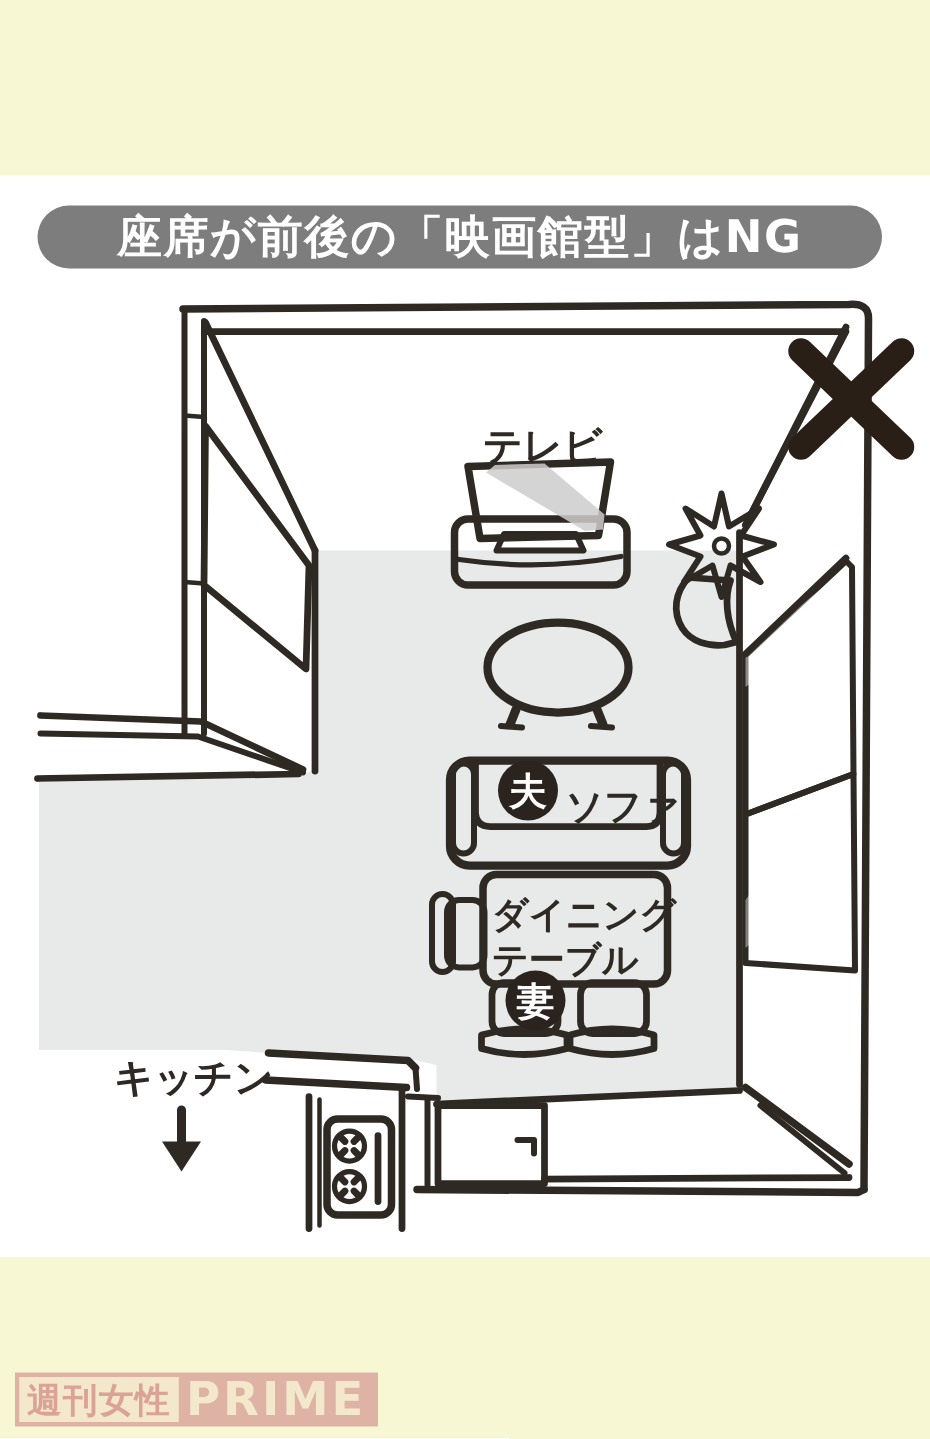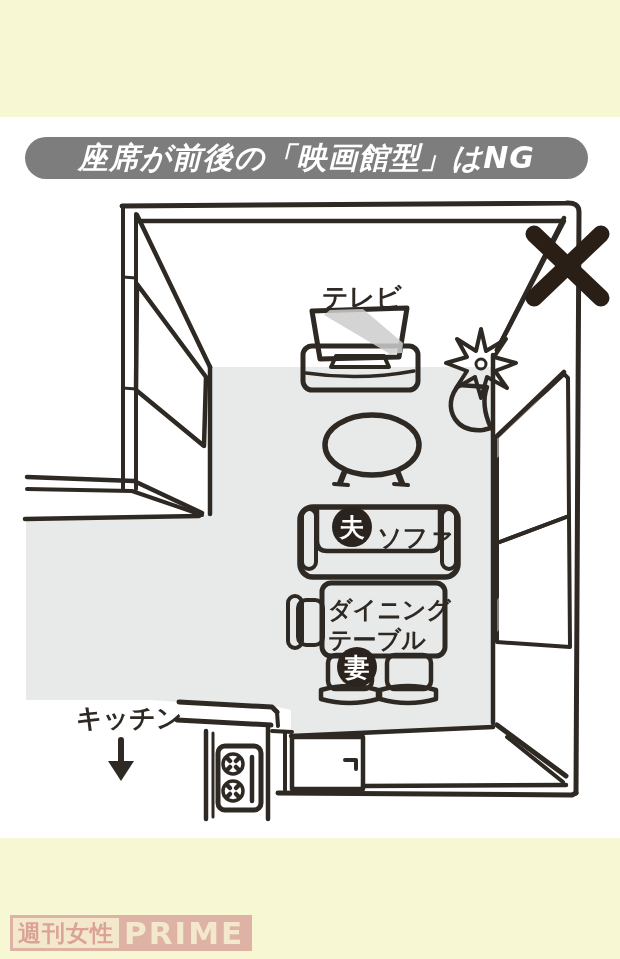--- a/index.html
+++ b/index.html
@@ -22,21 +22,20 @@
   }
   .band{position:absolute;left:0;width:620px;background:var(--yellow);}
   .band.top{top:0;height:117px;}
   .band.bottom{top:838px;height:121px;}
   .title-pill{
     position:absolute;left:25px;top:137px;width:563px;height:42px;
     background:var(--pill);border-radius:22px;
     display:flex;align-items:center;justify-content:center;
     color:#ffffff;font-size:30px;font-weight:600;letter-spacing:1px;
     white-space:nowrap;
-    font-style:italic;
   }
   svg.room{position:absolute;left:0;top:0;}
   .ink{stroke:var(--ink);fill:none;stroke-linecap:round;stroke-linejoin:round;}
   .lbl{font-family:"DejaVu Sans",sans-serif;fill:var(--ink);font-weight:600;}
   .lbl-white{font-family:"DejaVu Sans",sans-serif;fill:#ffffff;font-weight:600;}
   .watermark{
     position:absolute;left:10px;top:915px;height:36px;
     display:flex;align-items:stretch;background:var(--wm-pink);
     opacity:.9;
   }

